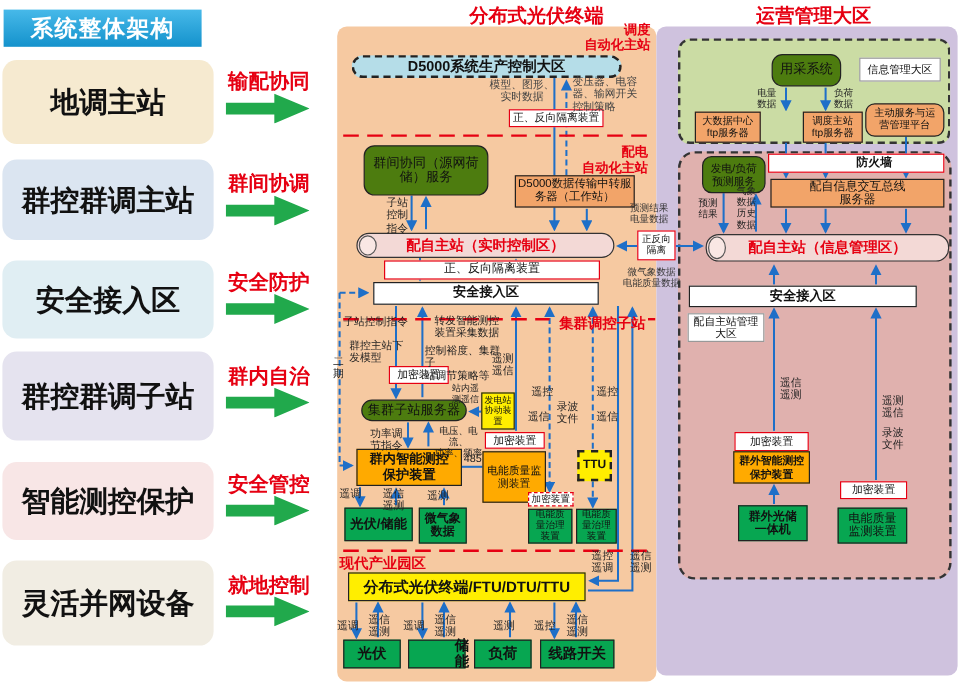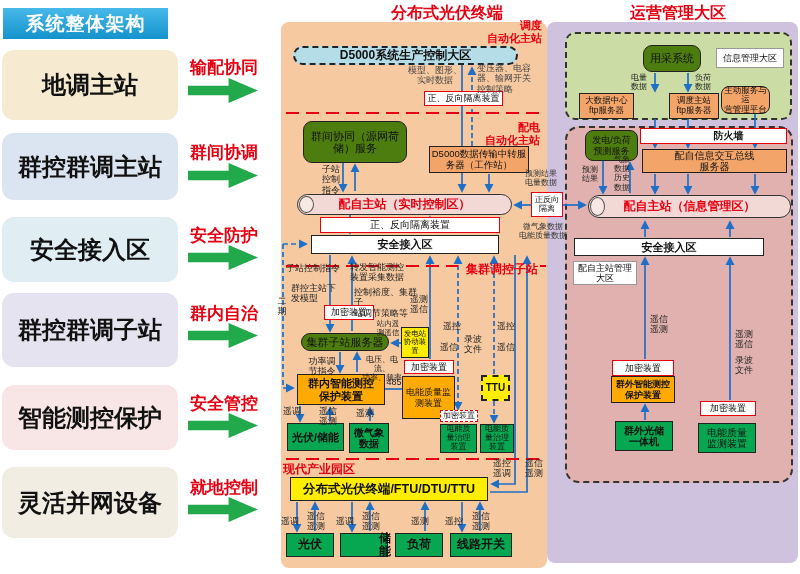--- a/index.html
+++ b/index.html
@@ -163,21 +163,21 @@
 储）服务</div>
   <div class="lbl" style="left:318px;top:164px;width:26px;">子站
 控制
 指令</div>
   <div class="bx orange-box" style="left:429px;top:146px;width:100px;height:27px;font-size:9.5px;">D5000数据传输中转服
 务器（工作站）</div>
   <div class="bx cyl" style="left:297px;top:194px;width:215px;height:21px;font-size:12px;">配自主站（实时控制区）</div>
   <div class="bx white-red" style="left:320px;top:217px;width:180px;height:16px;font-size:10px;">正、反向隔离装置</div>
   <div class="bx white-black" style="left:311px;top:235px;width:188px;height:19px;font-size:11px;">安全接入区</div>
   <div class="lbl" style="left:286px;top:263px;width:58px;text-align:left;">子站控制指令</div>
-  <div class="lbl" style="left:344px;top:262px;width:66px;text-align:center;">转发智能测控
+  <div class="lbl" style="left:362px;top:262px;width:66px;text-align:left;">转发智能测控
 装置采集数据</div>
   <div class="lbl" style="left:291px;top:283px;width:56px;text-align:left;">群控主站下
 发模型</div>
   <div class="lbl" style="left:354px;top:287px;width:70px;text-align:left;">控制裕度、集群子
 站调节策略等</div>
   <div class="lbl red" style="left:462px;top:263px;width:80px;font-size:12px;">集群调控子站</div>
   <div class="bx white-red" style="left:324px;top:305px;width:50px;height:15px;font-size:9px;">加密装置</div>
   <div class="lbl" style="left:276px;top:296px;width:12px;">二
 期</div>
   <div class="lbl" style="left:407px;top:294px;width:24px;">遥测
@@ -250,21 +250,21 @@
   <div class="bx blue-box" style="left:643px;top:45px;width:58px;height:27px;font-size:11px;">用采系统</div>
   <div class="bx plainwhite" style="left:716px;top:48px;width:68px;height:20px;font-size:9px;font-weight:normal;">信息管理大区</div>
   <div class="lbl tiny" style="left:628px;top:73px;width:22px;">电量
 数据</div>
   <div class="lbl tiny" style="left:692px;top:73px;width:22px;">负荷
 数据</div>
   <div class="bx orange-box" style="left:579px;top:93px;width:55px;height:26px;font-size:8.5px;">大数据中心
 ftp服务器</div>
   <div class="bx orange-box" style="left:669px;top:93px;width:50px;height:26px;font-size:8.5px;">调度主站
 ftp服务器</div>
-  <div class="bx orange-box" style="left:721px;top:86px;width:49px;height:28px;font-size:8.5px;border-radius:8px;">主动服务与运
+  <div class="bx orange-box" style="left:721px;top:86px;width:66px;height:28px;font-size:8.5px;border-radius:8px;">主动服务与运
 营管理平台</div>
   <div class="bx white-red" style="left:640px;top:128px;width:147px;height:16px;font-size:10px;font-weight:bold;padding-left:30px;">防火墙</div>
   <div class="bx orange-box" style="left:642px;top:149px;width:145px;height:24px;font-size:10px;">配自信息交互总线
 服务器</div>
   <div class="bx blue-box" style="left:585px;top:130px;width:53px;height:31px;font-size:9px;border-radius:8px;">发电/负荷
 预测服务</div>
   <div class="lbl tiny" style="left:579px;top:165px;width:22px;">预测
 结果</div>
   <div class="lbl tiny" style="left:611px;top:155px;width:22px;">气象
 数据

